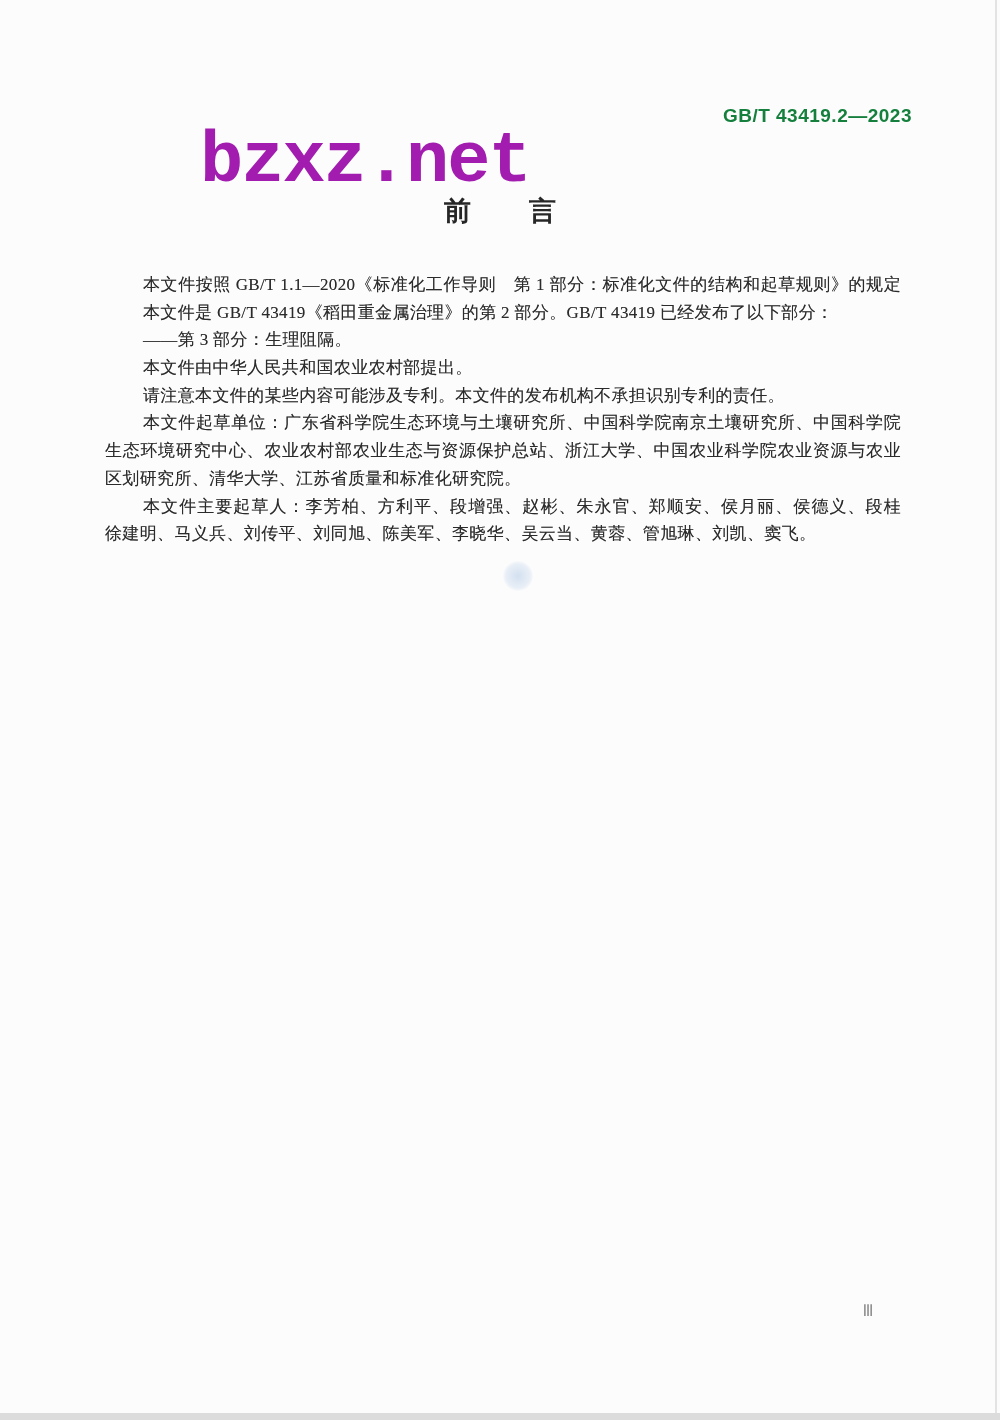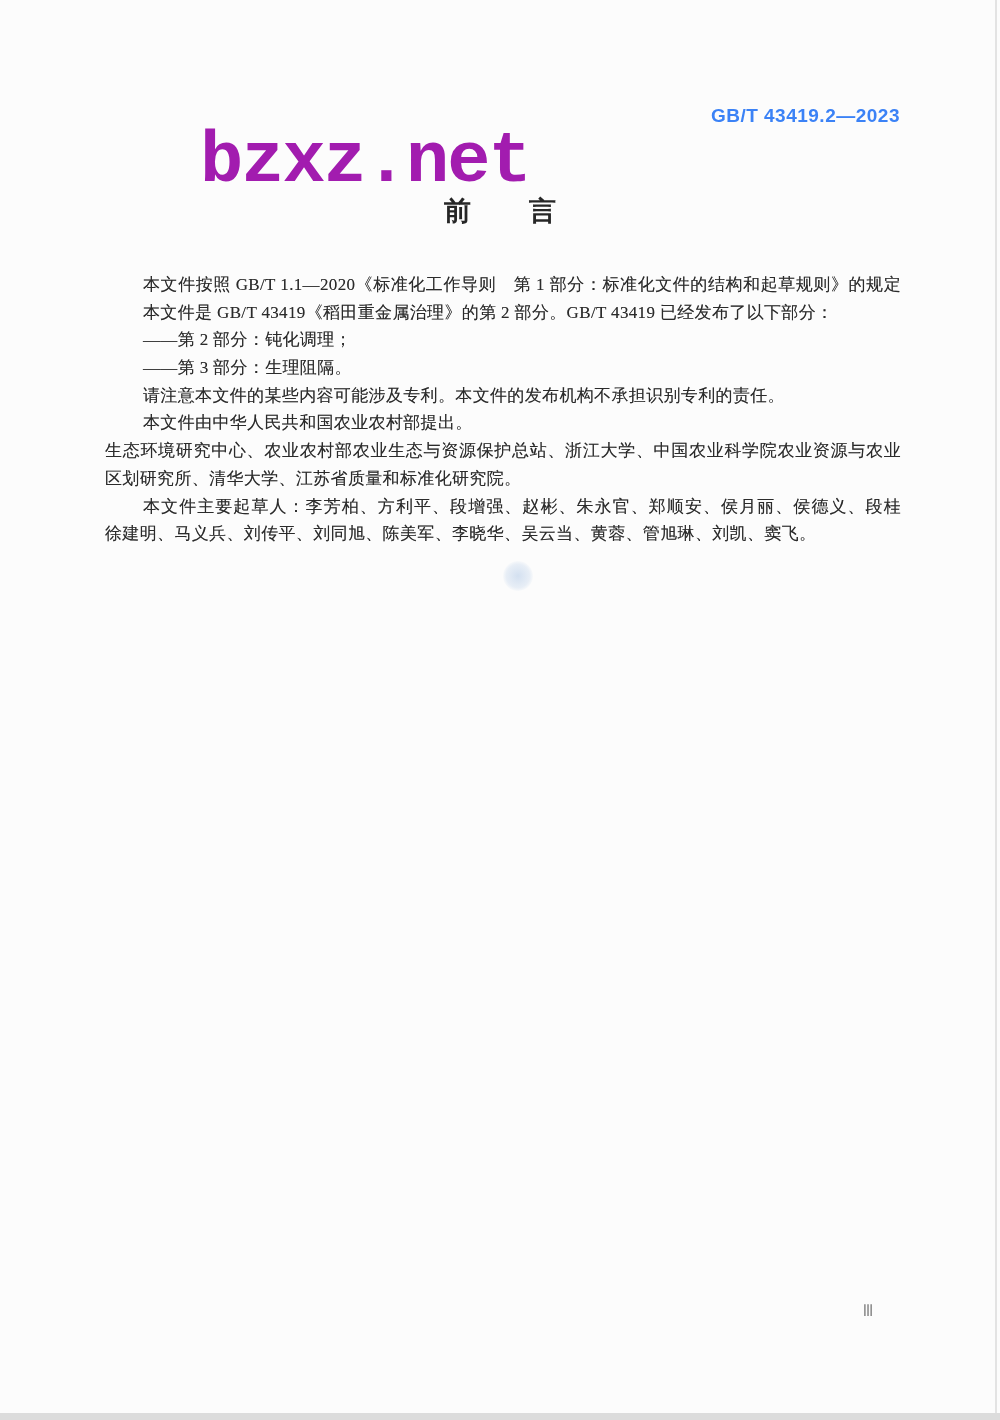--- a/index.html
+++ b/index.html
@@ -17,28 +17,28 @@
     background: #e3e3e3;
   }
   .scan-edge-bottom {
     position: absolute;
     left: 0; bottom: 0;
     width: 1000px; height: 7px;
     background: #dcdcdc;
   }
   .standard-code {
     position: absolute;
-    top: 105px; left: 0;
+    top: 105px; left: 12px;
     width: 900px;
     text-align: right;
     font-family: "Liberation Sans", sans-serif;
     font-weight: 700;
     font-size: 19px;
     letter-spacing: 0.5px;
-    color: #3b82f6;
+    color: #15803d;
   }
   .watermark {
     position: absolute;
     top: 126px; left: 200px;
     font-family: Liberation Mono, monospace;
     font-weight: bold;
     font-size: 72px;
     letter-spacing: -2px;
     line-height: 1;
     color: #a21caf;
@@ -105,24 +105,24 @@
 <div class="standard-code">GB/T 43419.2—2023</div>
 
 <div class="foreword-title">
   <span>前</span>
   <span>言</span>
 </div>
 
 <div class="body-text">
   <div class="line indent justify">本文件按照 GB/T 1.1—2020《标准化工作导则　第 1 部分：标准化文件的结构和起草规则》的规定</div>
   <div class="line indent">本文件是 GB/T 43419《稻田重金属治理》的第 2 部分。GB/T 43419 已经发布了以下部分：</div>
-  <div class="line indent">——第 2 部分：钝化调理；</div>
   <div class="line indent">——第 3 部分：生理阻隔。</div>
+  <div class="line indent">本文件由中华人民共和国农业农村部提出。</div>
   <div class="line indent">请注意本文件的某些内容可能涉及专利。本文件的发布机构不承担识别专利的责任。</div>
-  <div class="line indent">本文件由中华人民共和国农业农村部提出。</div>
+  <div class="line indent justify">本文件起草单位：广东省科学院生态环境与土壤研究所、中国科学院南京土壤研究所、中国科学院</div>
   <div class="line justify">生态环境研究中心、农业农村部农业生态与资源保护总站、浙江大学、中国农业科学院农业资源与农业</div>
   <div class="line">区划研究所、清华大学、江苏省质量和标准化研究院。</div>
   <div class="line indent justify">本文件主要起草人：李芳柏、方利平、段增强、赵彬、朱永官、郑顺安、侯月丽、侯德义、段桂兰、</div>
   <div class="line">徐建明、马义兵、刘传平、刘同旭、陈美军、李晓华、吴云当、黄蓉、管旭琳、刘凯、窦飞。</div>
 </div>
 
 <div class="scan-artifact-blue"></div>
 
 <div class="page-number">Ⅲ</div>
 

